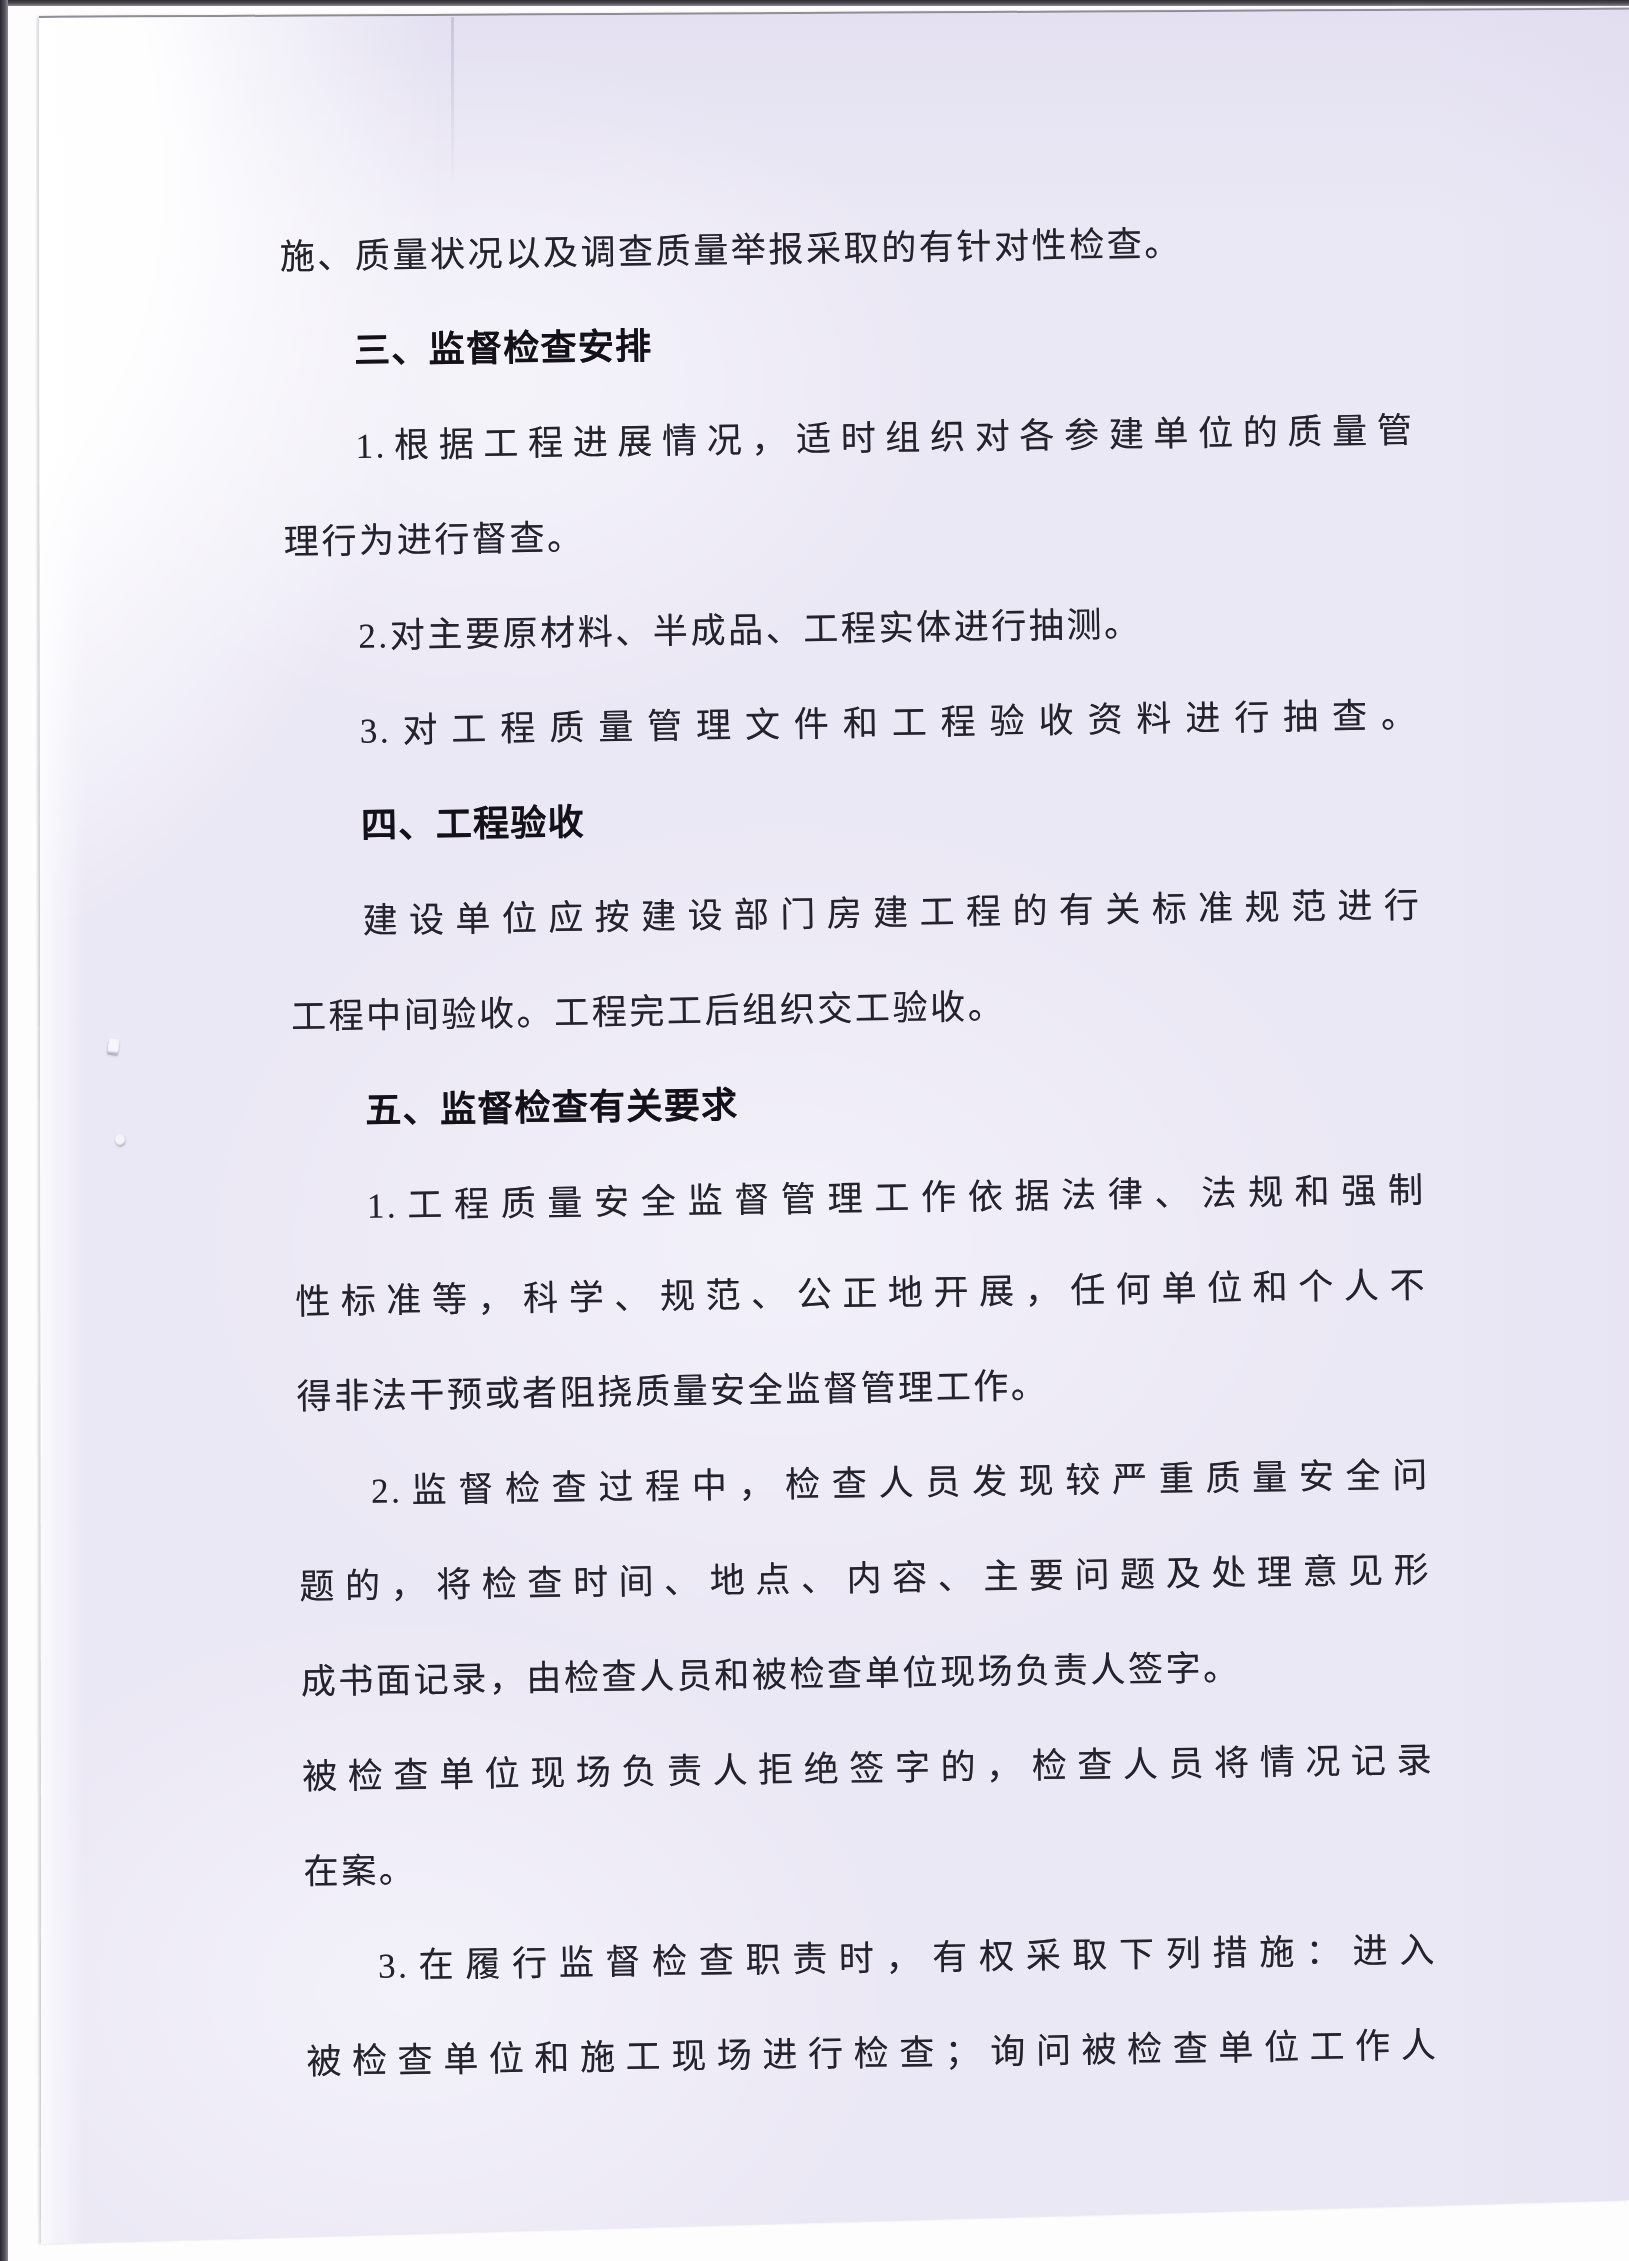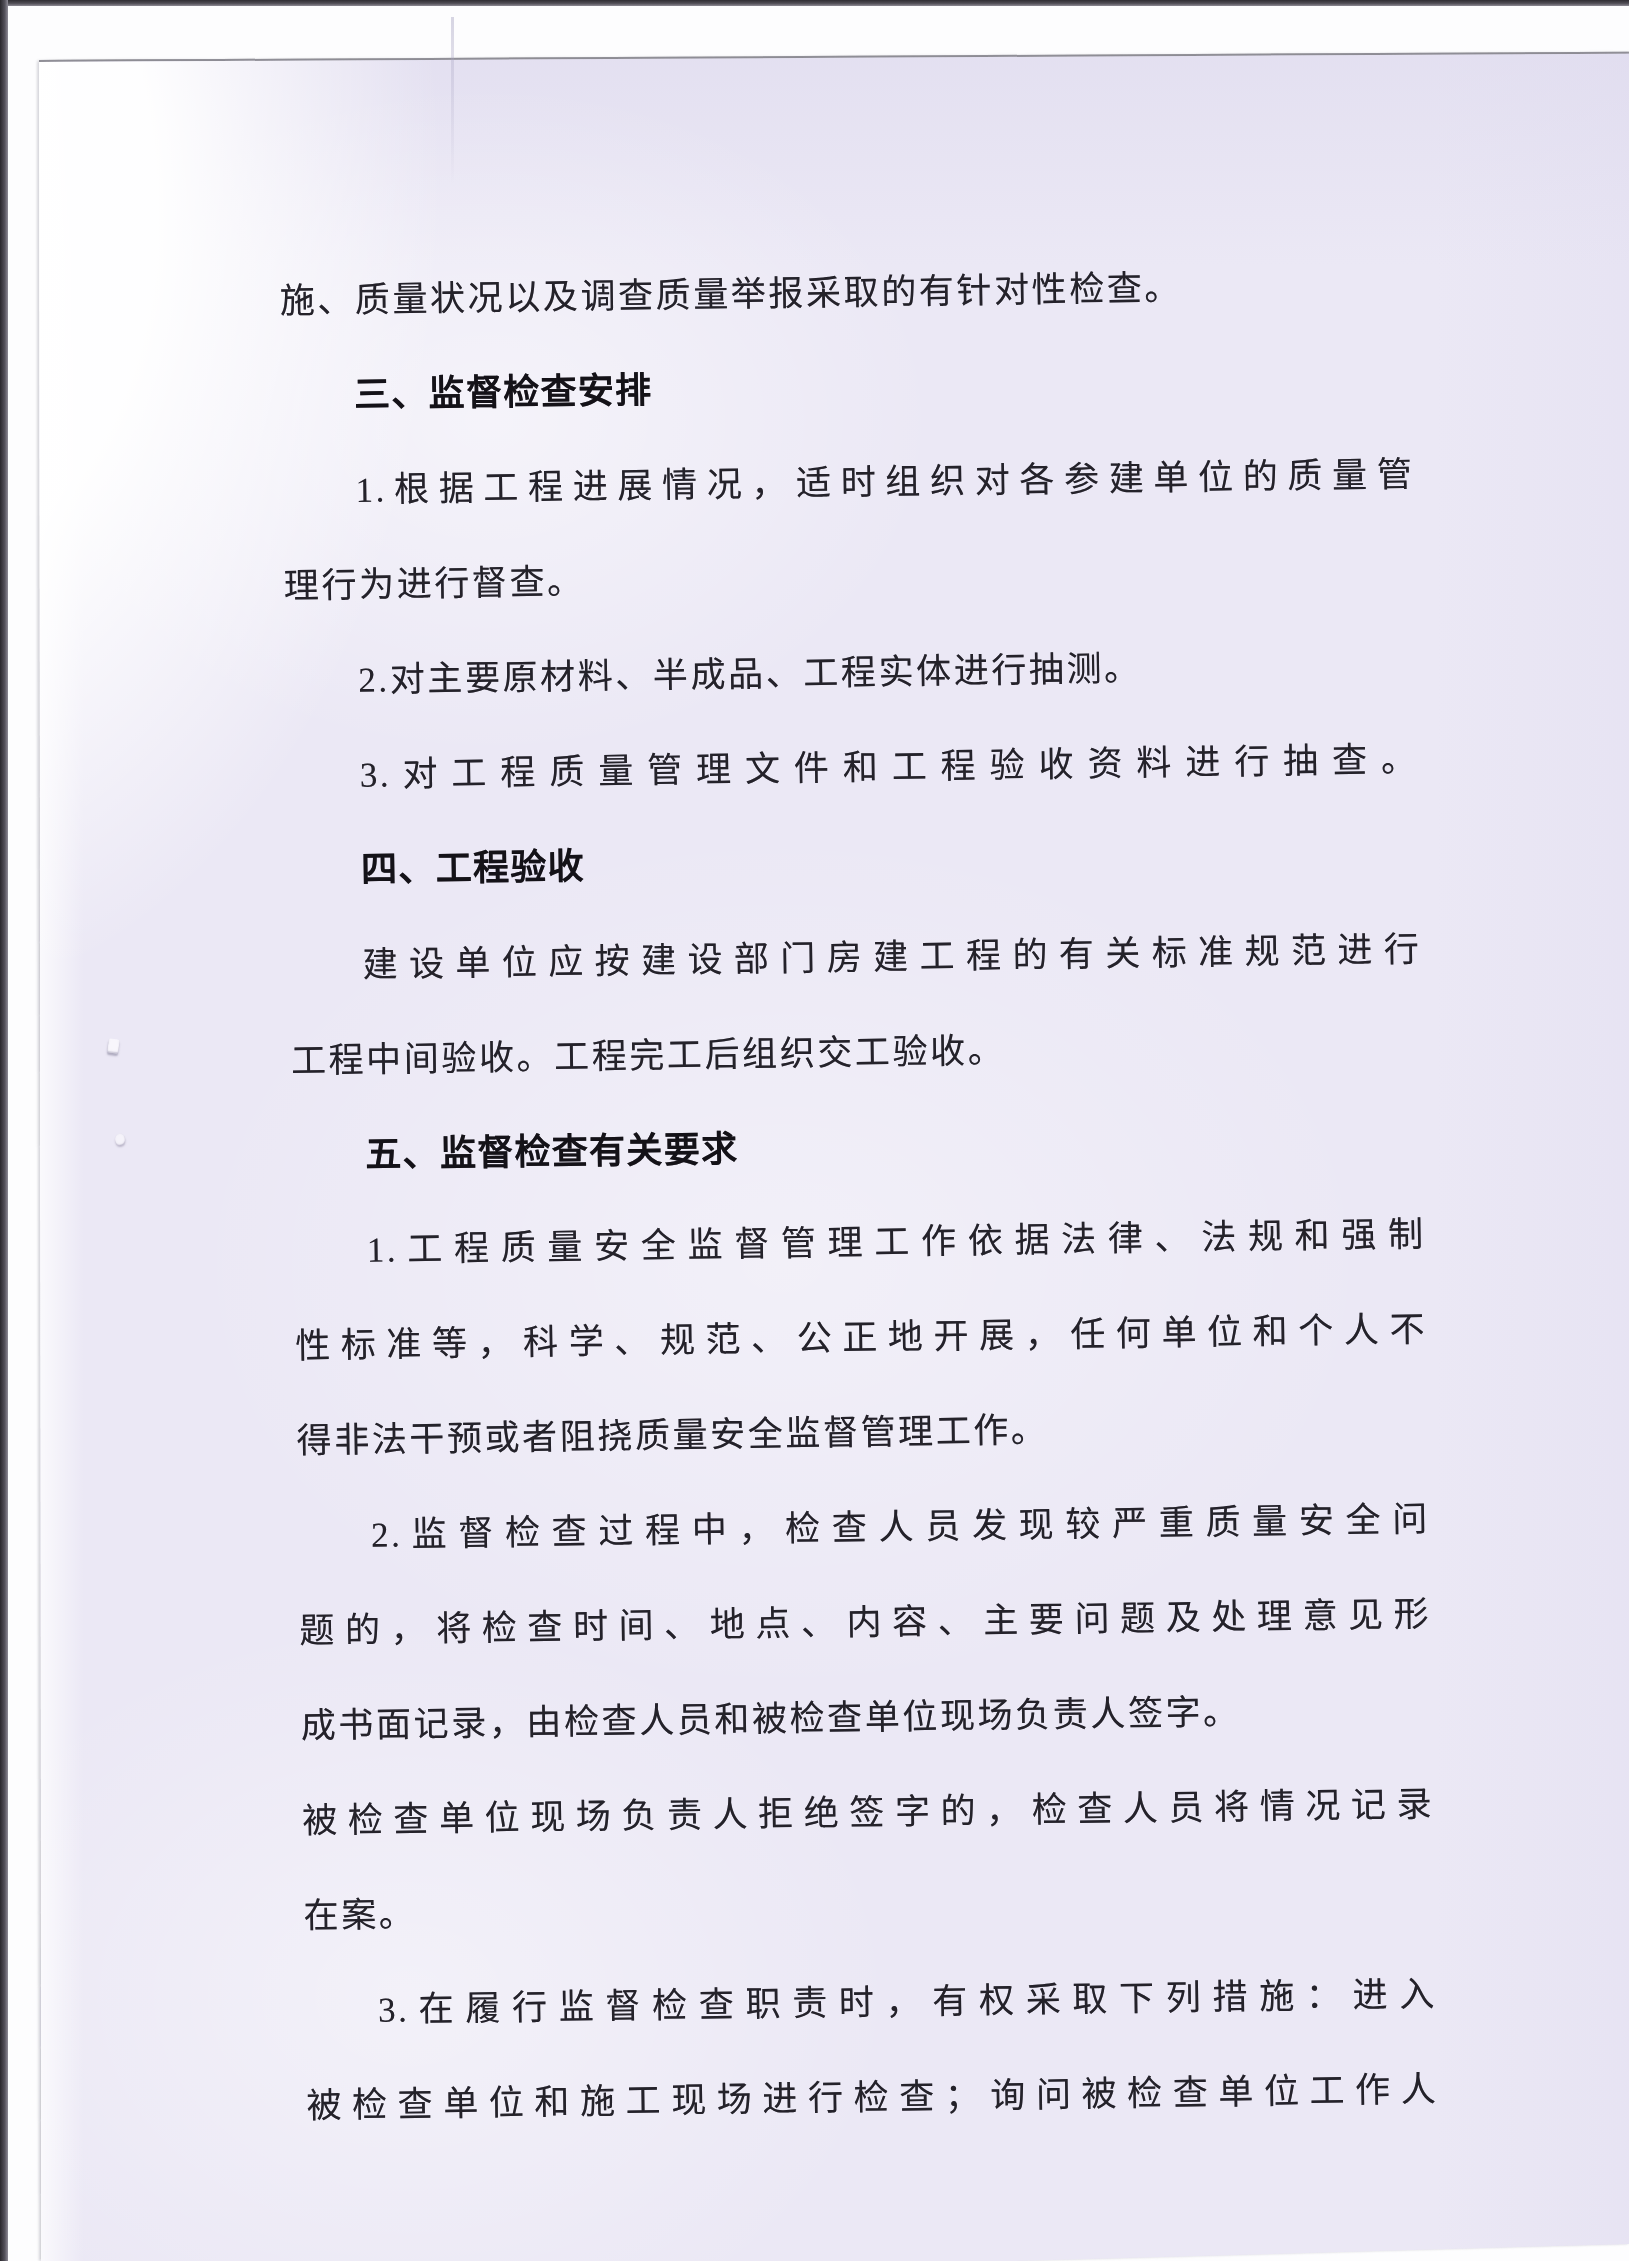--- a/index.html
+++ b/index.html
@@ -31,21 +31,20 @@
     z-index: 6;
   }
 
   
   .page-wrap {
     position: absolute;
     inset: 0;
     filter: drop-shadow(0 -1.3px 0.6px rgba(70, 68, 78, 0.55))
             drop-shadow(-1.3px 0 1.3px rgba(120, 117, 132, 0.28));
     z-index: 2;
-    margin-top: 44px;
   }
   .page {
     position: absolute;
     inset: 0;
     clip-path: polygon(39px 18px, 1630px 9.7px, 1630px 2200px, 41px 2244px);
     background:
       
       radial-gradient(903px 1354px at -6% 7%, rgba(255,255,255,0.97) 28%, rgba(255,255,255,0) 60%),
       
       linear-gradient(90deg, rgba(255,255,255,0.95) 0px, rgba(255,255,255,0.85) 35px, rgba(255,255,255,0) 84px),

